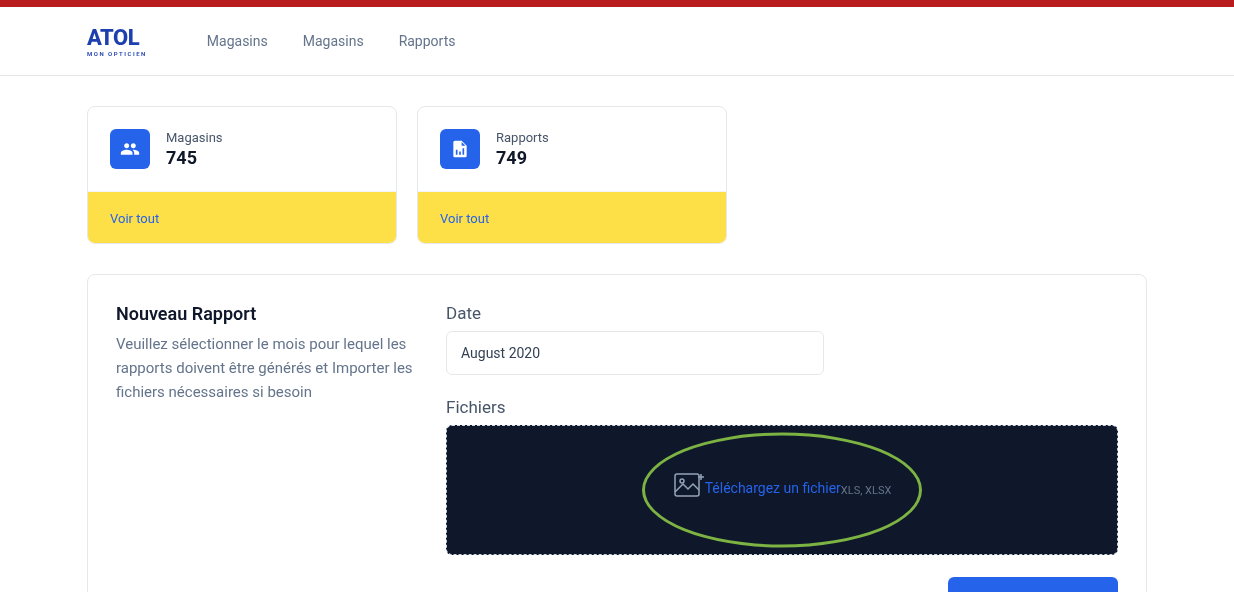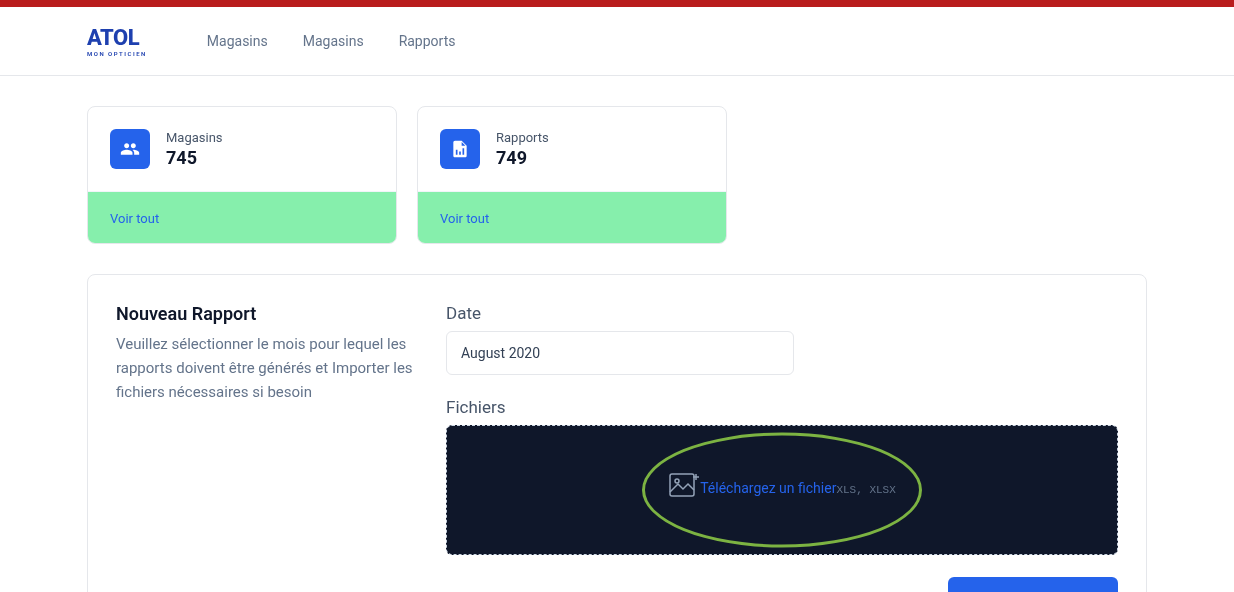--- a/index.html
+++ b/index.html
@@ -90,21 +90,21 @@
       font-size: 13px;
       color: #475569;
       margin-bottom: 2px;
     }
     .card-info .card-value {
       font-size: 18px;
       font-weight: 700;
       color: #0f172a;
     }
     .card-footer {
-      background: #86efac;
+      background: #fde047;
       padding: 16px 22px;
       border-top: 1px solid #f1f5f9;
     }
     .card-link {
       font-size: 13px;
       color: #2563eb;
       cursor: pointer;
     }
     .panel {
       border: 1px solid #e5e7eb;
@@ -133,21 +133,21 @@
     .panel-right {
       flex: 1;
     }
     .field-label {
       font-size: 17px;
       color: #475569;
       margin-bottom: 8px;
       display: block;
     }
     .date-input {
-      width: 348px;
+      width: 378px;
       padding: 13px 14px;
       border: 1px solid #e5e7eb;
       border-radius: 6px;
       font-size: 14px;
       color: #334155;
       background: #fff;
       font-family: inherit;
       cursor: pointer;
     }
     .field-block {
@@ -184,21 +184,20 @@
     }
     .upload-link {
       font-size: 14px;
       color: #2563eb;
       margin-bottom: 4px;
       cursor: pointer;
     }
     .upload-hint {
       font-size: 11px;
       color: #64748b;
-      font-family: Liberation Mono, monospace;
     }
     .action-row {
       display: flex;
       justify-content: flex-end;
       margin-top: 20px;
     }
     .primary-btn {
       background: #2563eb;
       color: #fff;
       border: none;

